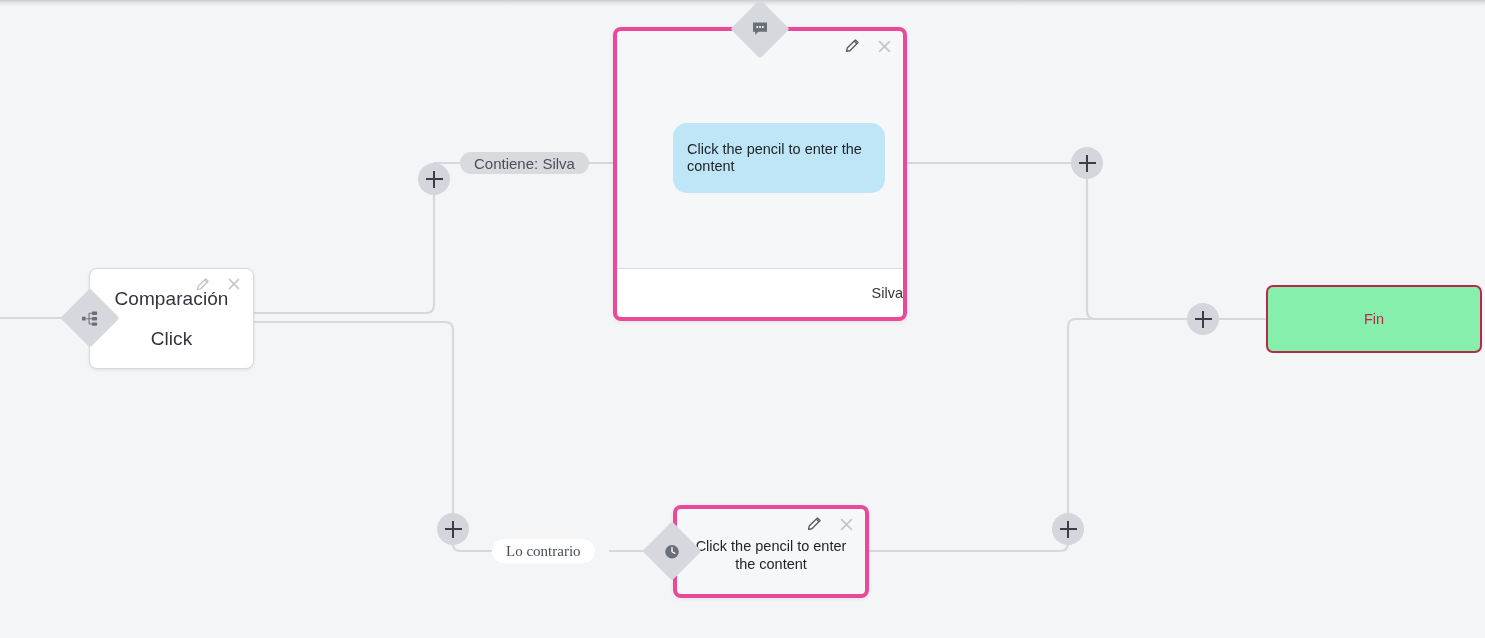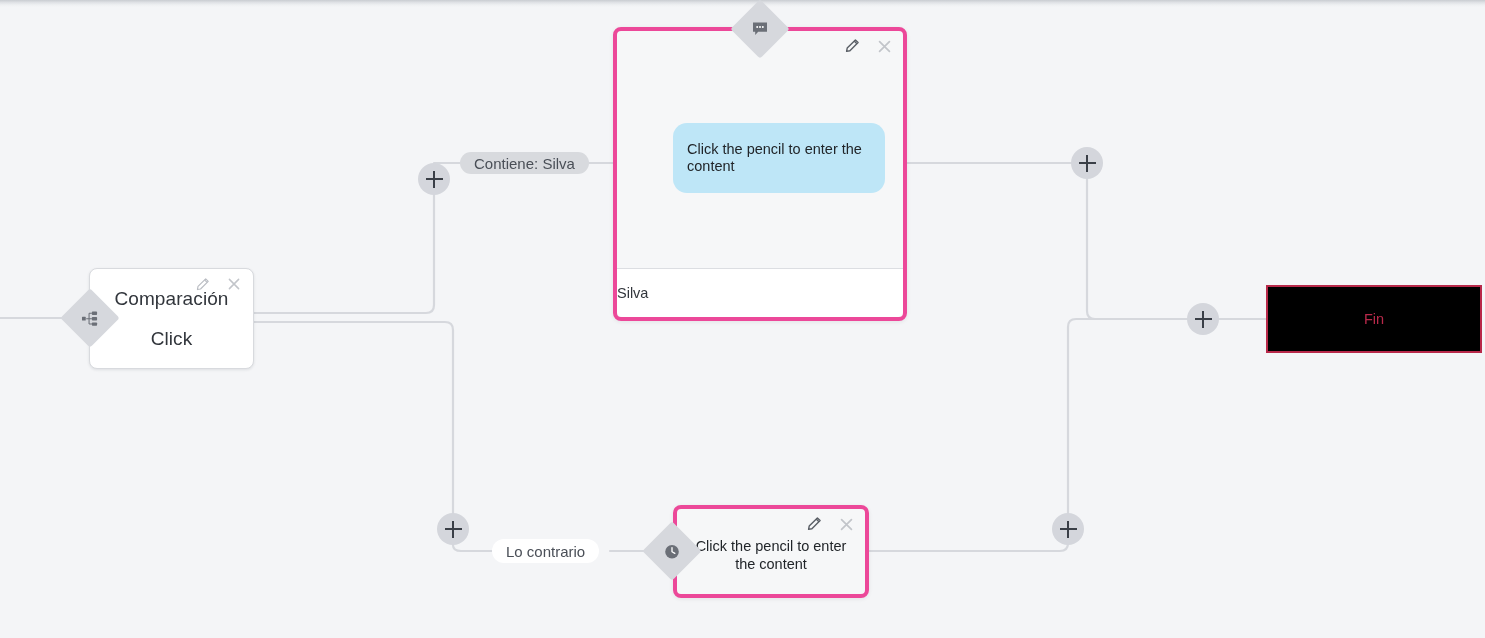--- a/index.html
+++ b/index.html
@@ -40,22 +40,22 @@
     border: 1px solid #d8dade;
     box-shadow: 0 1px 3px rgba(20,25,35,.10);
   }
   .node-orange {
     border: 4px solid #ec4899;
     background: #f6f7f8;
     box-shadow: 0 1px 4px rgba(20,25,35,.08);
   }
   .node-end {
     border: 2px solid #b8294a;
-    background: #000000;
-    border-radius: 0;
+    background: #86efac;
+    border-radius: 7px;
     padding-left: 36px;
   }
 
   
   .node-tools {
     position: absolute;
     top: 6px; right: 10px;
     display: flex;
     align-items: center;
     gap: 14px;
@@ -107,21 +107,21 @@
     background: #dcdee2;
   }
   .node-footer {
     position: absolute;
     left: 0; right: 0; bottom: 0;
     height: 48px;
     background: #ffffff;
     border-radius: 0 0 6px 6px;
     display: flex;
     align-items: center;
-    justify-content: flex-start;
+    justify-content: flex-end;
     font-size: 14.5px;
     color: #32363c;
   }
   .plain-text {
     position: absolute;
     left: 0; right: 0; top: 0; bottom: 0;
     display: flex;
     align-items: center;
     justify-content: center;
     text-align: center;
@@ -189,21 +189,21 @@
     justify-content: center;
     padding: 0 14px;
     box-sizing: border-box;
     border-radius: 11px;
     font-size: 15px;
     color: #4a4f57;
     white-space: nowrap;
     z-index: 5;
   }
   .edge-label.gray  { background: #d8dade; }
-  .edge-label.white { background: #ffffff; height: 24px; border-radius: 12px; }
+  .edge-label.white { background: #ffffff; height: 24px; border-radius: 12px; font-family: Liberation Serif, serif; }
 </style>
 </head>
 <body>
 
 <div id="canvas">
 
   <div id="top-shadow"></div>
 
   <svg id="edges" viewBox="0 0 1485 638" xmlns="http://www.w3.org/2000/svg">
     <g fill="none" stroke="#d6d8dd" stroke-width="2.2" stroke-linecap="round" stroke-linejoin="round">

